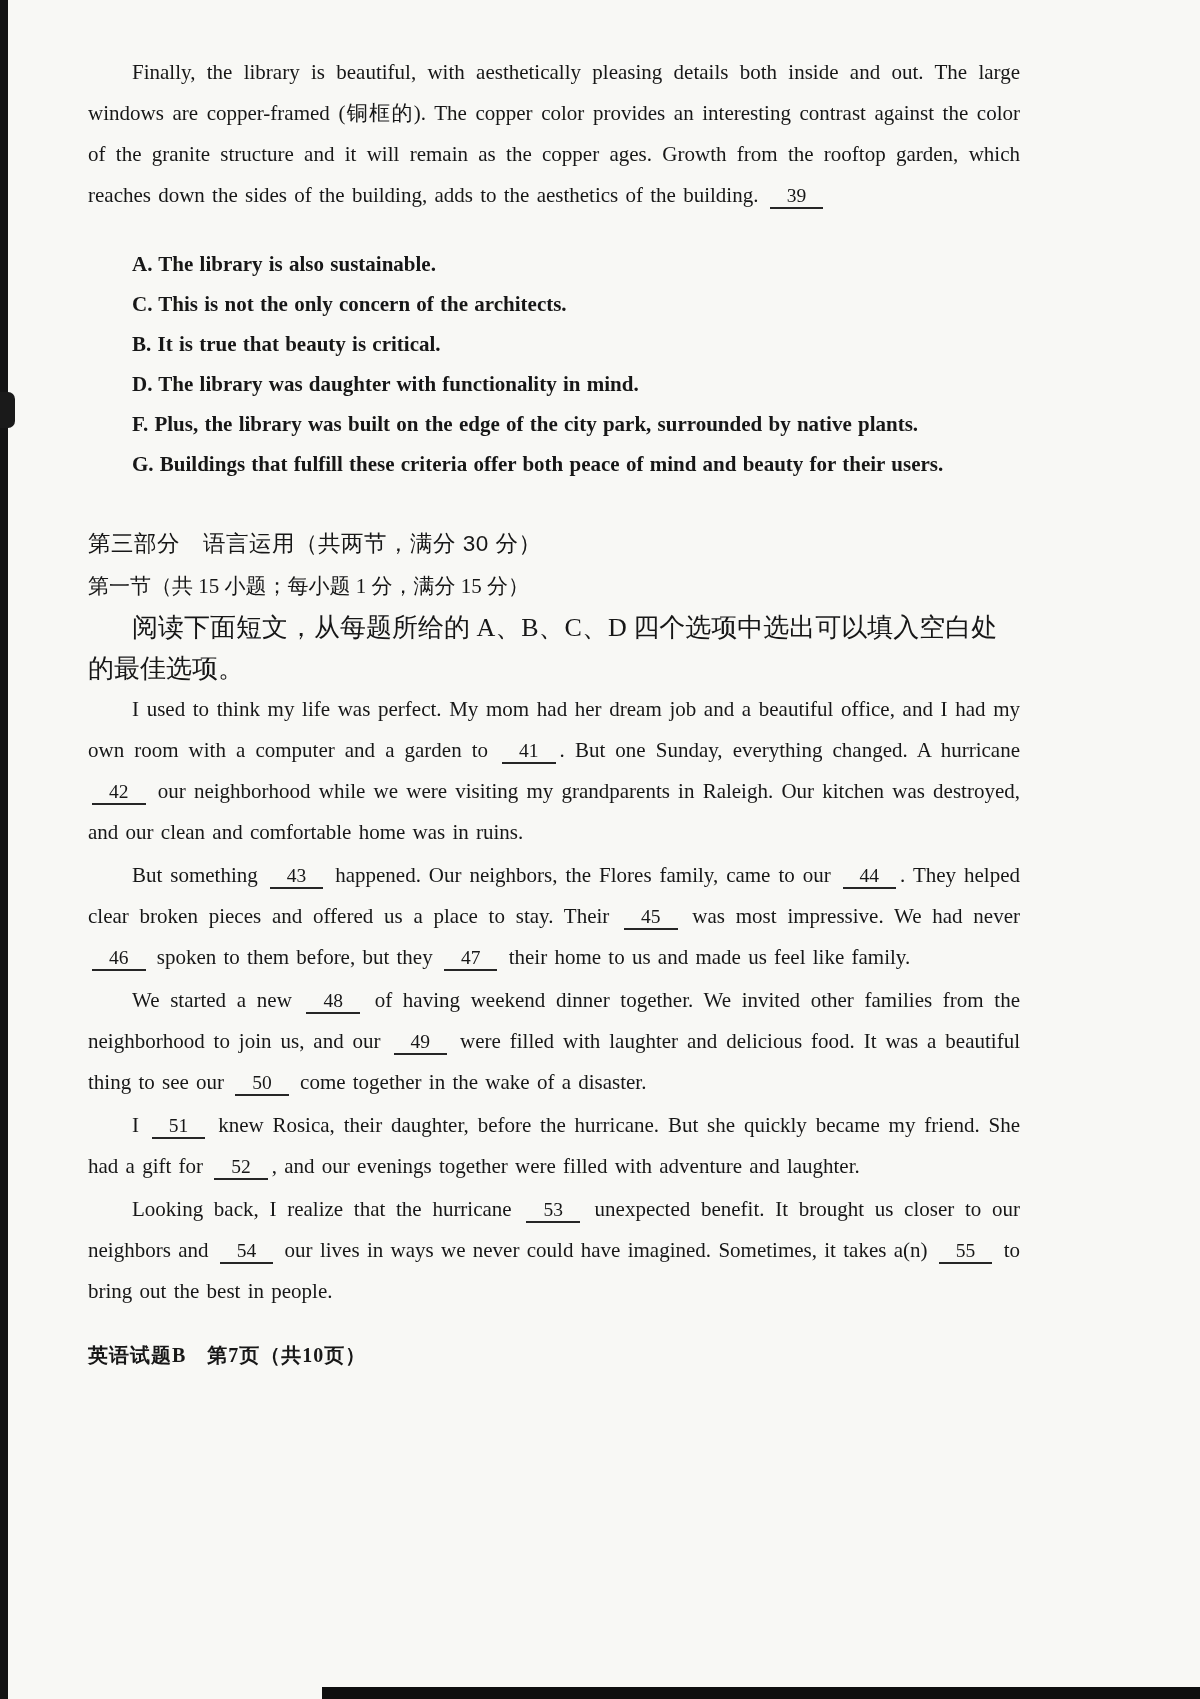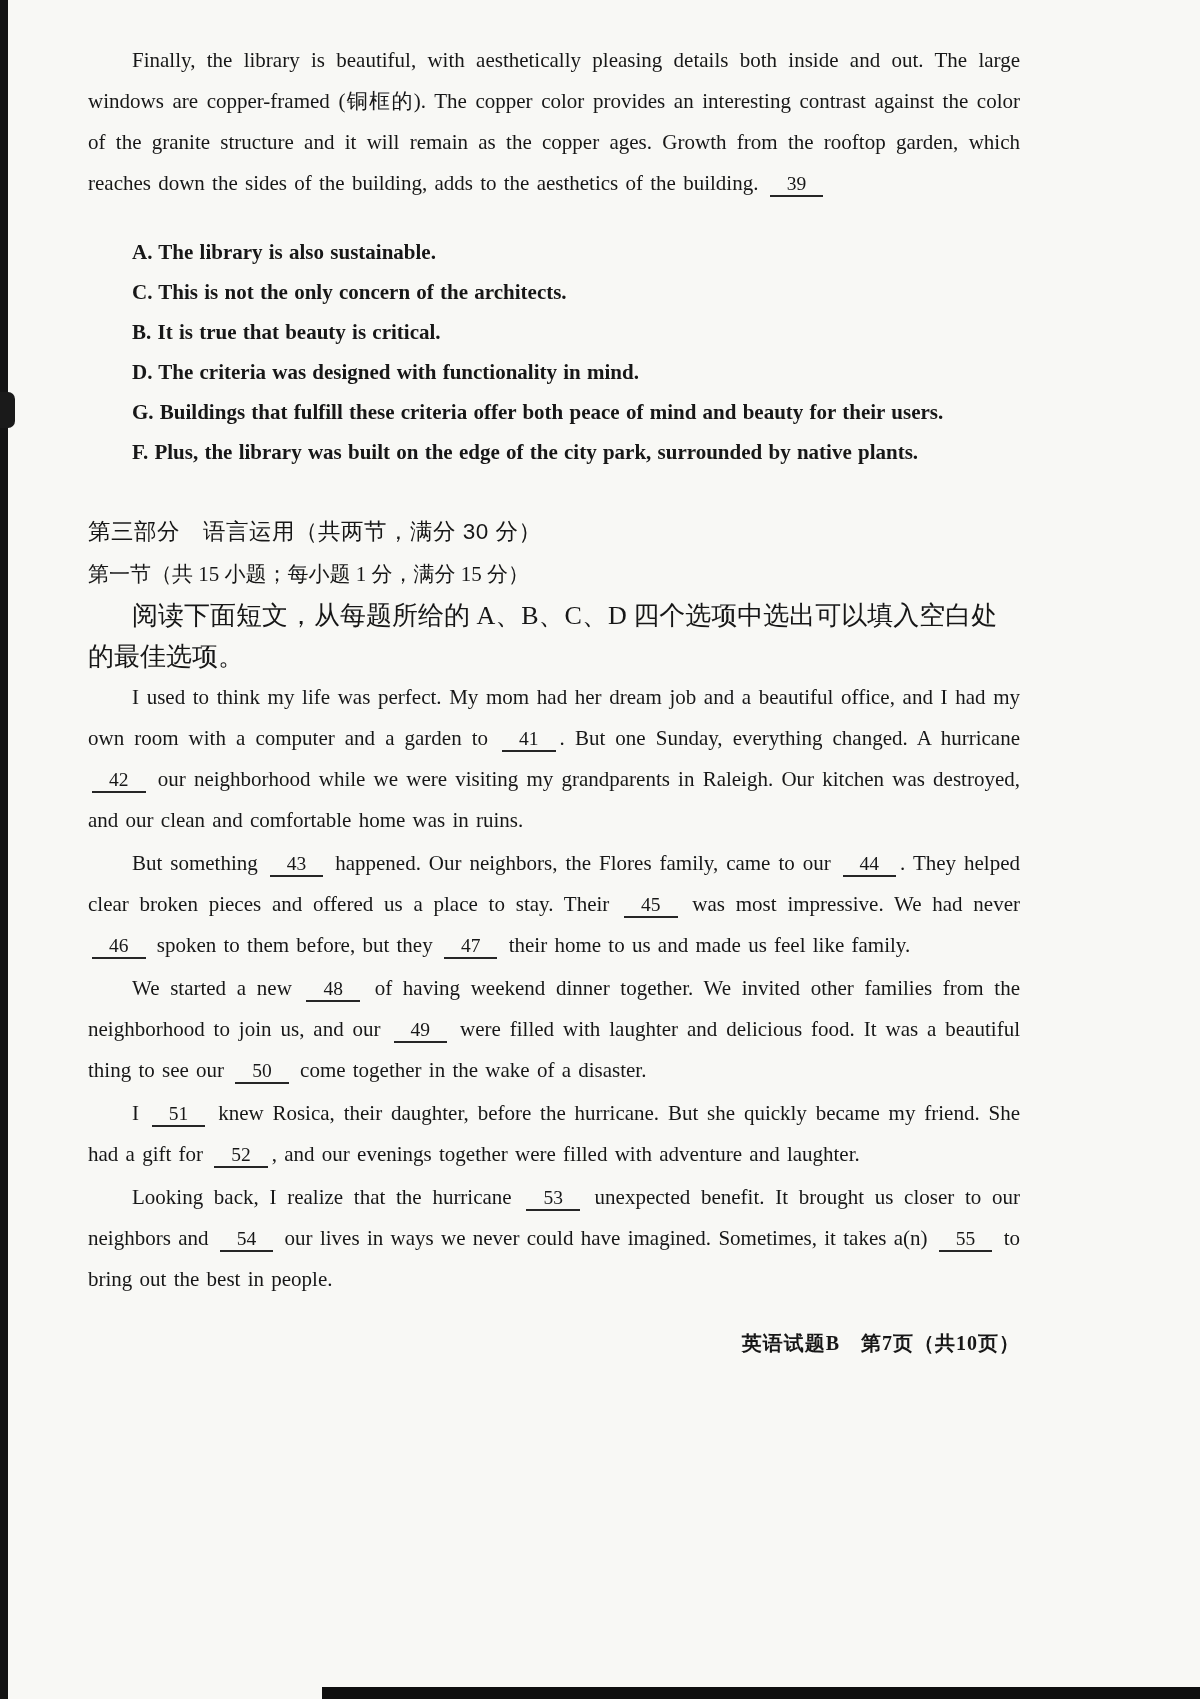--- a/index.html
+++ b/index.html
@@ -27,21 +27,21 @@
     background: #1a1a1a;
     border-radius: 0 7px 7px 0;
   }
   .scan-bottom {
     position: absolute; left: 322px; bottom: 0;
     width: 878px; height: 12px;
     background: #0f0f0f;
   }
   .content {
     position: absolute;
-    left: 88px; top: 40px;
+    left: 88px; top: 52px;
     width: 932px;
   }
   .para {
     font-size: 21px;
     line-height: 41px;
     text-align: justify;
     text-indent: 44px;
     word-spacing: 2px;
   }
   .para + .para { margin-top: 2px; }
@@ -73,21 +73,21 @@
     font-size: 21px;
     line-height: 41px;
   }
   .instruction {
     font-size: 26px;
     line-height: 41px;
     text-indent: 44px;
   }
   .footer {
     margin-top: 28px;
-    text-align: right;
+    text-align: left;
     font-weight: bold;
     font-size: 20px;
     line-height: 30px;
     letter-spacing: 1px;
   }
 </style>
 </head>
 <body>
 
 <div class="page">
@@ -98,23 +98,23 @@
   <div class="content">
 
     <div class="reading-passage">
         <p class="para"><span>Finally, the library is beautiful, with aesthetically pleasing details both inside and out. The large windows are copper-framed (铜框的). The copper color provides an interesting contrast against the color of the granite structure and it will remain as the copper ages. Growth from the rooftop garden, which reaches down the sides of the building, adds to the aesthetics of the building. </span><span class="blank">39</span></p>
       </div>
 
     <div class="options">
         <div class="option-line">A. The library is also sustainable.</div>
         <div class="option-line">C. This is not the only concern of the architects.</div>
         <div class="option-line">B. It is true that beauty is critical.</div>
-        <div class="option-line">D. The criteria was designed with functionality in mind.</div>
+        <div class="option-line">D. The library was daughter with functionality in mind.</div>
+        <div class="option-line">F. Plus, the library was built on the edge of the city park, surrounded by native plants.</div>
         <div class="option-line">G. Buildings that fulfill these criteria offer both peace of mind and beauty for their users.</div>
-        <div class="option-line">F. Plus, the library was built on the edge of the city park, surrounded by native plants.</div>
       </div>
 
     <h2 class="part-heading">第三部分　语言运用（共两节，满分 30 分）</h2>
 
     <div class="sub-heading">第一节（共 15 小题；每小题 1 分，满分 15 分）</div>
 
     <div class="instruction">阅读下面短文，从每题所给的 A、B、C、D 四个选项中选出可以填入空白处的最佳选项。</div>
 
     <div class="cloze-passage">
         <p class="para"><span>I used to think my life was perfect. My mom had her dream job and a beautiful office, and I had my own room with a computer and a garden to </span><span class="blank">41</span><span>. But one Sunday, everything changed. A hurricane </span><span class="blank">42</span><span> our neighborhood while we were visiting my grandparents in Raleigh. Our kitchen was destroyed, and our clean and comfortable home was in ruins.</span></p>

